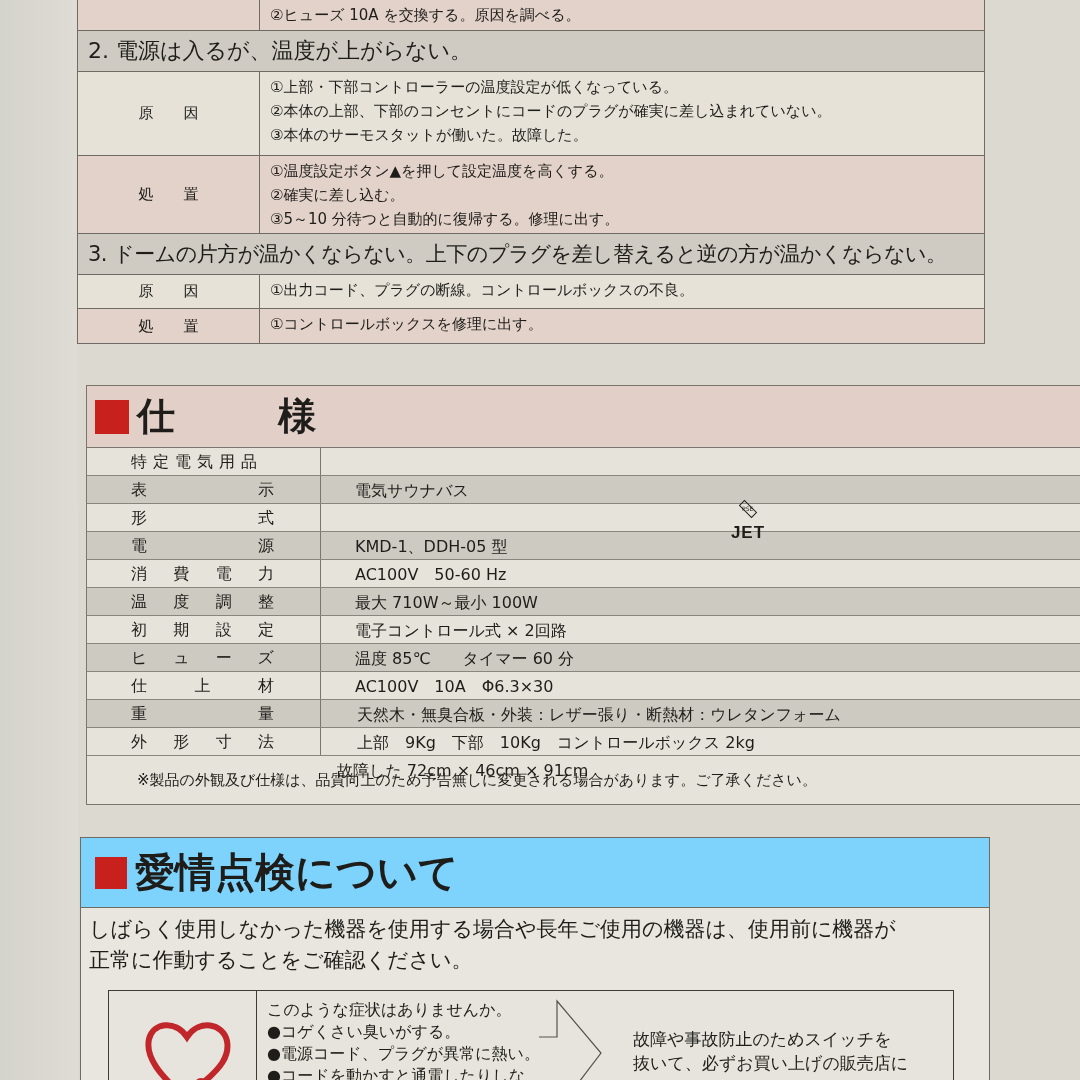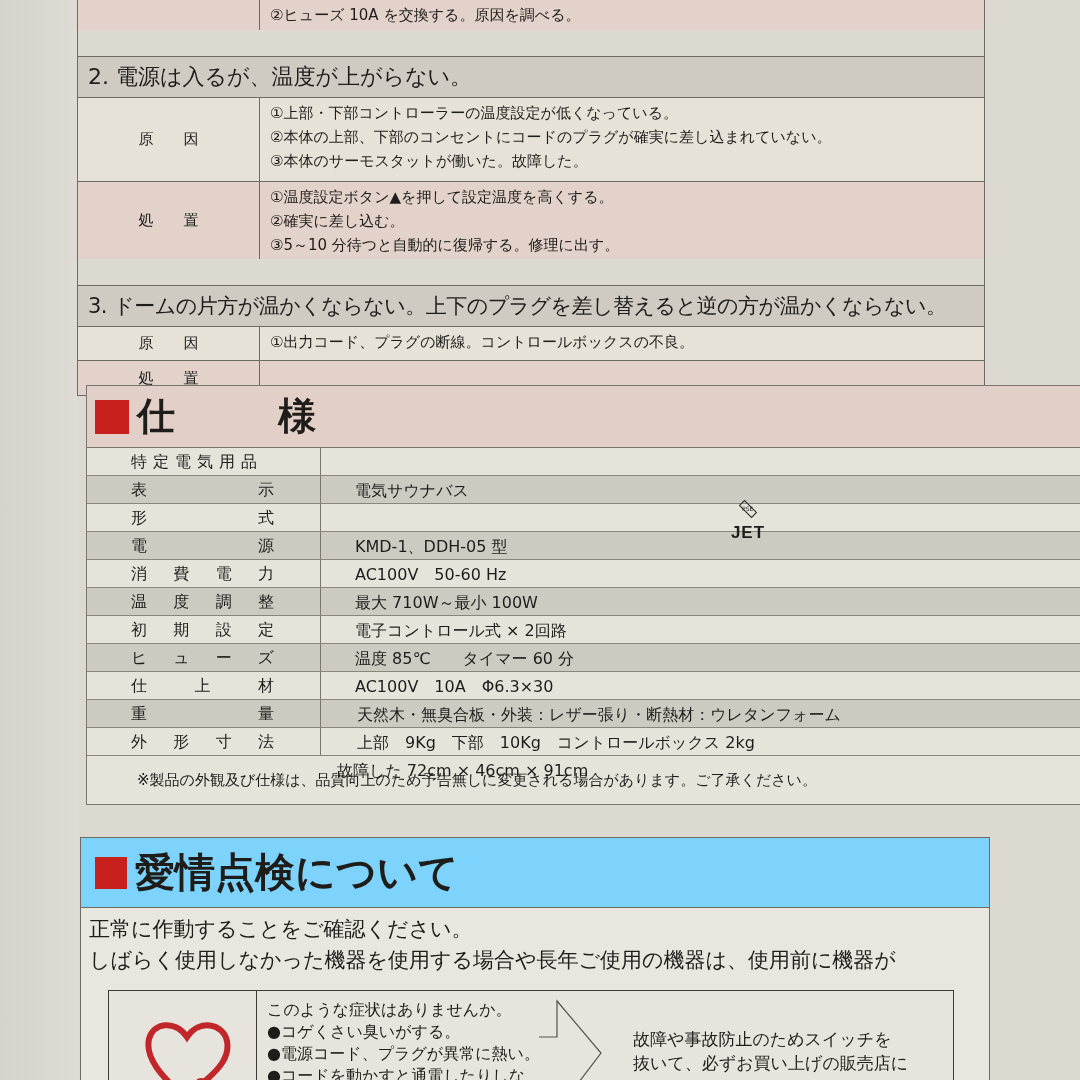--- a/index.html
+++ b/index.html
@@ -24,21 +24,21 @@
   .t-row.pink { background: #e2d2c9; }
   .t-row.cream { background: #e6e2d8; }
   .t-label {
     width: 182px; border-right: 1.5px solid #6e6a64;
     display: flex; align-items: center; justify-content: center;
     font-size: 15px; letter-spacing: 30px; padding-left: 30px;
   }
   .t-cell { flex: 1; padding: 3px 10px; font-size: 15px; line-height: 24px; }
   .t-head {
     background: #cfcbc2; border-top: 1.5px solid #6e6a64;
-    font-size: 22px; line-height: 36px; padding: 2px 10px; margin-top: 26px;
+    font-size: 22px; line-height: 36px; padding: 2px 10px;
   }
 
   
   .spec {
     position: absolute; left: 86px; top: 385px; width: 1056px;
     border: 1.5px solid #7a766f;
   }
   .section-title {
     height: 62px; background: #e1cfc8;
     display: flex; align-items: center; padding-left: 8px;
@@ -116,20 +116,21 @@
     </div>
   </div>
 
   <div class="t-head" style="font-size:21px; letter-spacing:-0.5px;">3. ドームの片方が温かくならない。上下のプラグを差し替えると逆の方が温かくならない。</div>
   <div class="t-row cream" style="height:34px;">
     <div class="t-label">原因</div>
     <div class="t-cell">①出力コード、プラグの断線。コントロールボックスの不良。</div>
   </div>
   <div class="t-row pink" style="height:35px;">
     <div class="t-label">処置</div>
+    <div class="t-cell">①コントロールボックスを修理に出す。</div>
   </div>
 </div>
 
 <div class="spec">
   <div class="section-title">
     <div class="red-square"></div>
     <div class="title-text spec-title-text">仕 様</div>
   </div>
 
   <div class="s-row light">
@@ -226,22 +227,22 @@
   </div>
   <div class="s-note">※製品の外観及び仕様は、品質向上のため予告無しに変更される場合があります。ご了承ください。</div>
 </div>
 
 <div class="inspect">
   <div class="section-title">
     <div class="red-square" style="width:32px;height:32px;"></div>
     <div class="title-text">愛情点検について</div>
   </div>
   <div class="intro">
+    <div>しばらく使用しなかった機器を使用する場合や長年ご使用の機器は、使用前に機器が</div>
     <div>正常に作動することをご確認ください。</div>
-    <div>しばらく使用しなかった機器を使用する場合や長年ご使用の機器は、使用前に機器が</div>
   </div>
 
   <div class="check-box">
     <div class="heart-cell">
       <svg width="100" height="100" viewBox="0 0 100 100" style="position:absolute; left:30px; top:22px;">
         <path d="M50 88 C20 62 6 44 10 26 C14 10 36 6 48 24 C60 6 84 10 88 28 C91 44 80 56 66 68" fill="none" stroke="#c0262a" stroke-width="6" stroke-linecap="round"></path>
         <circle cx="62" cy="72" r="5" fill="none" stroke="#c0262a" stroke-width="4"></circle>
       </svg>
     </div>
     <div class="symptoms">

